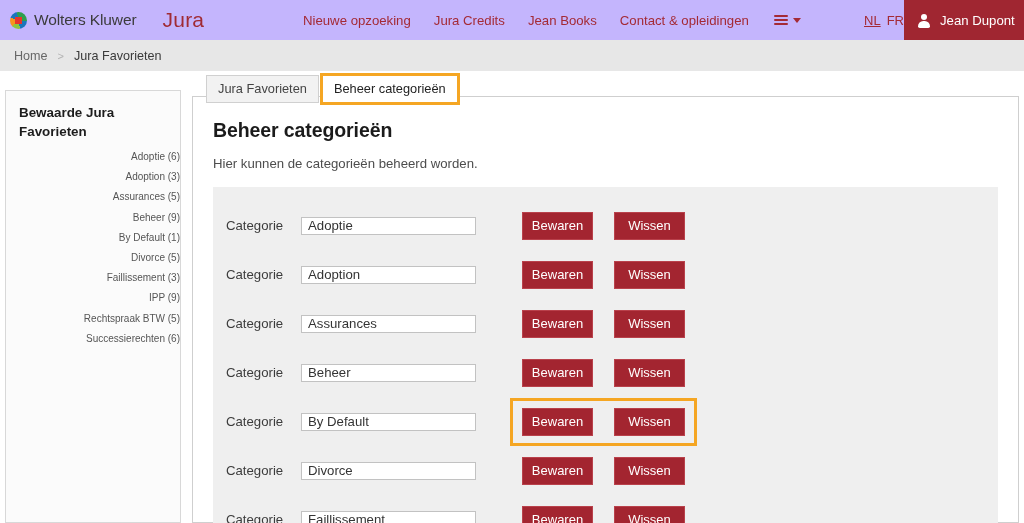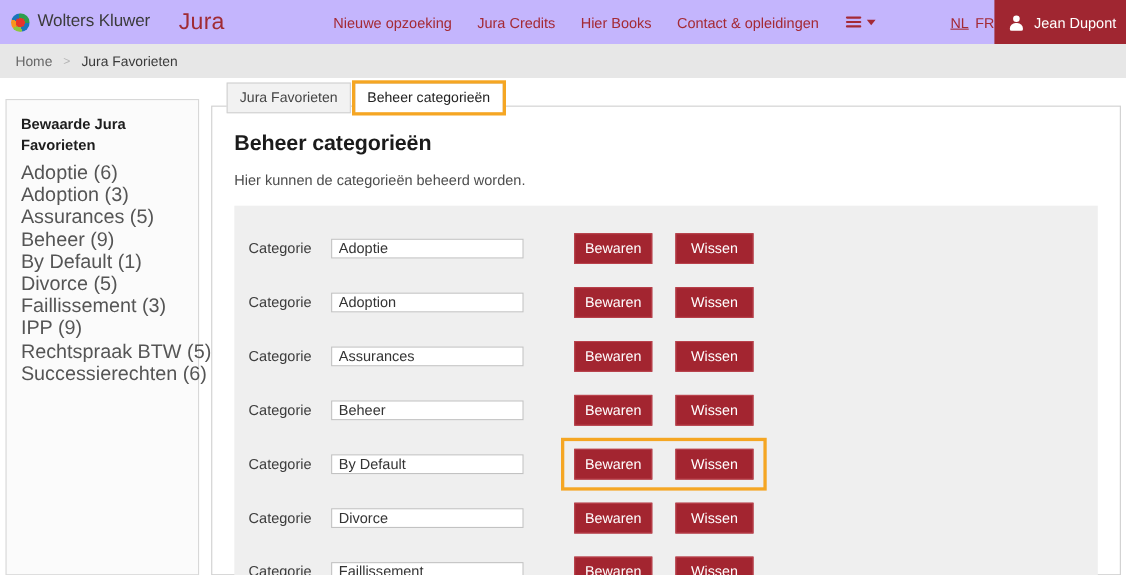--- a/index.html
+++ b/index.html
@@ -172,25 +172,26 @@
   }
   .sidebar-title {
     font-size: 13.4px;
     font-weight: bold;
     color: #1d1d1d;
     line-height: 19px;
     width: 120px;
     margin-bottom: 6px;
   }
   .sidebar-item {
-    font-size: 18px;
+    font-size: 10px;
     color: #555555;
     line-height: 20.2px;
     white-space: nowrap;
     cursor: pointer;
+    text-align: right;
   }
 
   
   .tabstrip {
     position: absolute;
     left: 206px; top: 4px;
     display: flex;
     align-items: flex-end;
     gap: 3px;
     z-index: 3;
@@ -298,21 +299,21 @@
 <div class="header">
   <div class="brand">
     <span class="wk-globe"></span>
     <span class="brand-name">Wolters Kluwer</span>
   </div>
   <span class="app-name">Jura</span>
 
   <nav class="topnav">
     <a href="#">Nieuwe opzoeking</a>
     <a href="#">Jura Credits</a>
-    <a href="#">Hier Books</a>
+    <a href="#">Jean Books</a>
     <a href="#">Contact &amp; opleidingen</a>
     <span class="hamburger-wrap">
       <span class="hamburger">
         <span></span>
           <span></span>
           <span></span>
       </span>
       <span class="caret-down"></span>
     </span>
   </nav>

